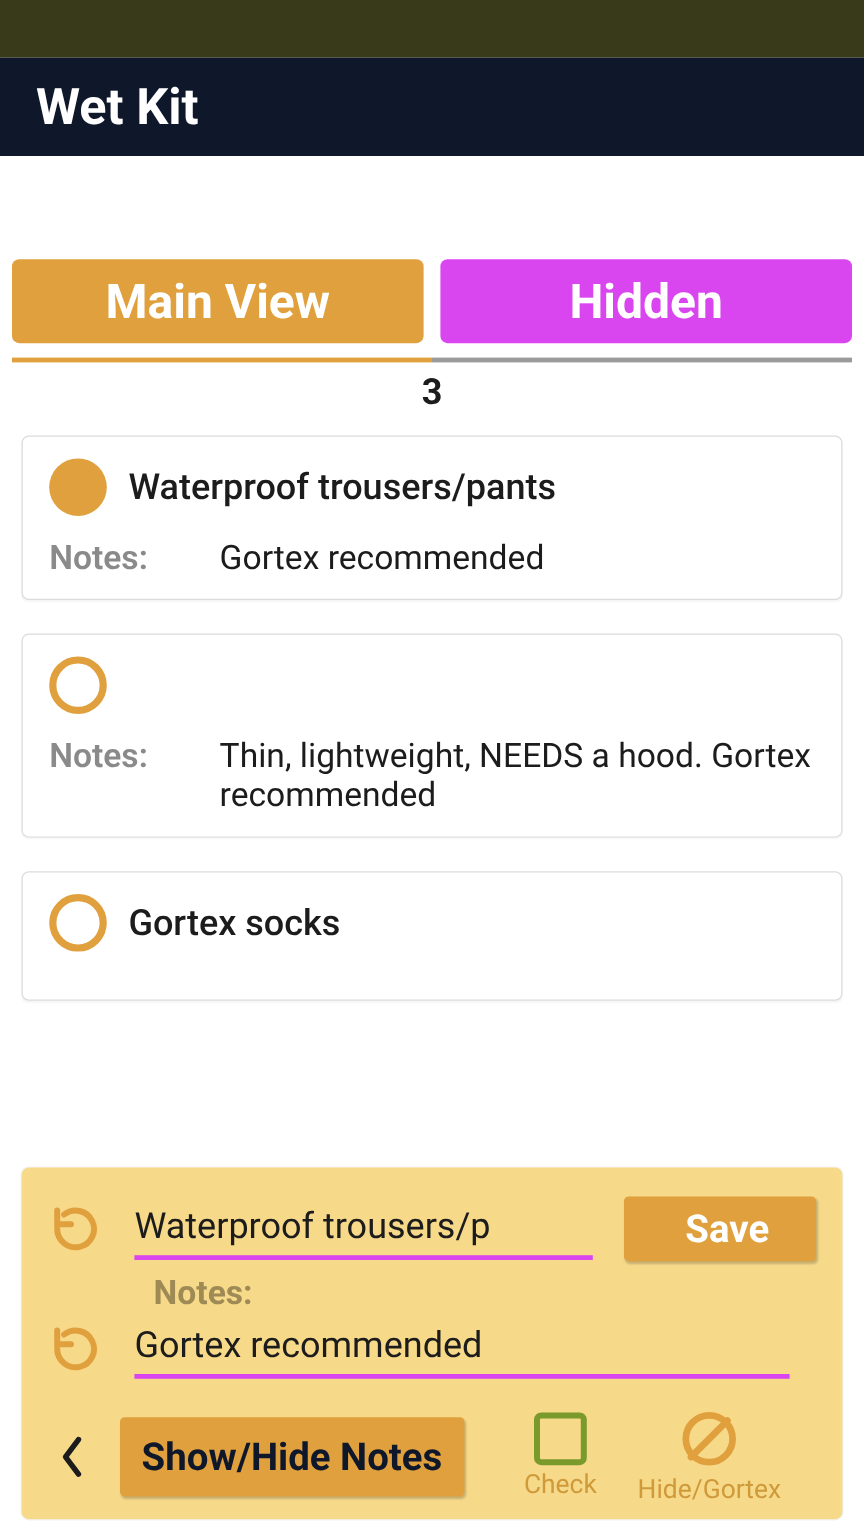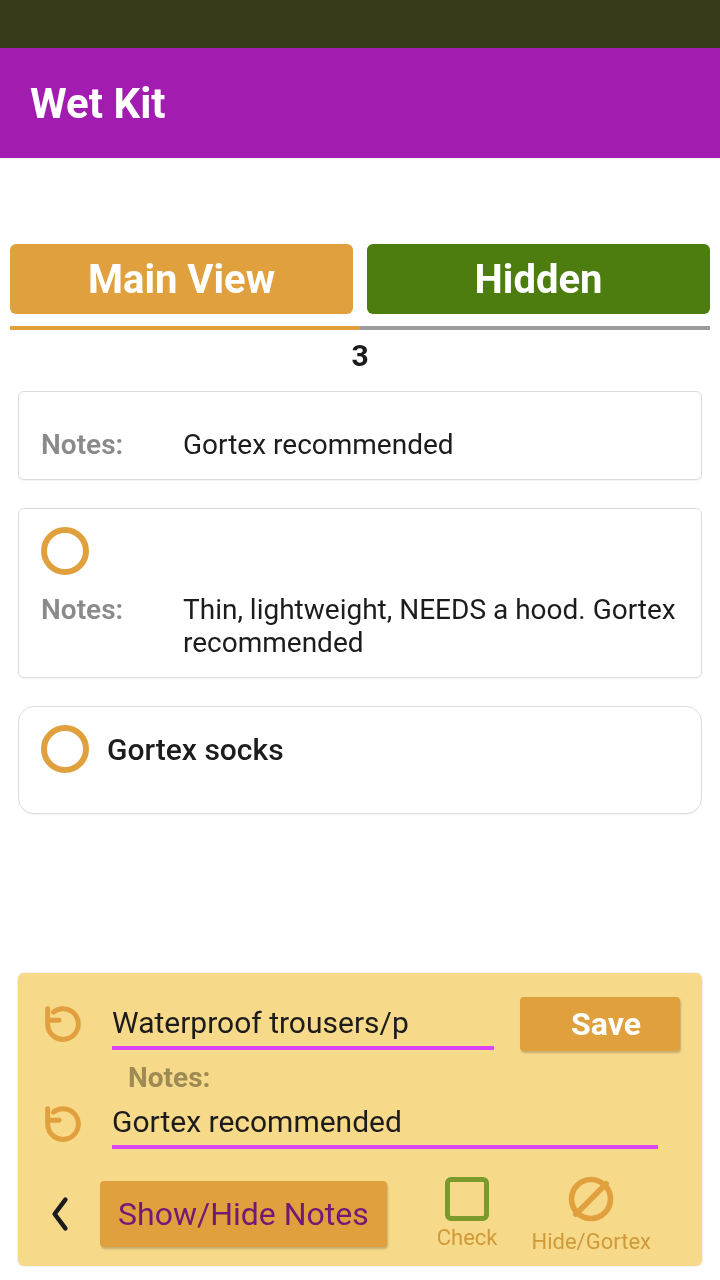--- a/index.html
+++ b/index.html
@@ -1,24 +1,24 @@
 <!DOCTYPE html>
 <html><head>
 <meta charset="utf-8">
 <style>
   * { box-sizing: border-box; margin: 0; padding: 0; }
   html, body { width: 720px; height: 1280px; font-family: -apple-system, BlinkMacSystemFont, "Segoe UI", Roboto, Helvetica, Arial, sans-serif; background: #ffffff; overflow: hidden; }
   .statusbar { height: 48px; background: #383a1a; }
-  .appbar { height: 110px; background: #a21caf; display: flex; align-items: center; padding-left: 30px; }
+  .appbar { height: 82px; background: #0f172a; display: flex; align-items: center; padding-left: 30px; }
   .appbar-title { color: #ffffff; font-size: 42px; font-weight: 700; }
   .tabs-wrap { padding: 86px 10px 0 10px; }
   .tabs { display: flex; gap: 14px; }
   .tab { flex: 1; height: 70px; display: flex; align-items: center; justify-content: center; font-size: 40px; font-weight: 700; color: #ffffff; border-radius: 6px; }
   .tab.active { background: #e0a03d; }
-  .tab.inactive { background: #4d7c0f; }
+  .tab.inactive { background: #d946ef; }
   .tab-underline { display: flex; margin-top: 12px; }
   .tab-underline .ul-active { flex: 1; height: 4px; background: #e0a03d; }
   .tab-underline .ul-inactive { flex: 1; height: 4px; background: #9b9b9b; }
   .countbar { text-align: center; font-size: 30px; font-weight: 700; color: #1c1c1c; padding: 8px 0 18px 0; }
   .list { padding: 0 18px; }
   .card { border: 1px solid #dcdcdc; border-radius: 6px; background: #ffffff; margin-bottom: 28px; padding: 18px 22px; box-shadow: 0 1px 1px rgba(0,0,0,0.04); }
   .card-header { display: flex; align-items: center; gap: 18px; }
   .bullet { width: 48px; height: 48px; border-radius: 50%; flex: 0 0 48px; }
   .bullet.filled { background: #e0a03d; }
   .bullet.hollow { border: 6px solid #e0a03d; }
@@ -45,21 +45,21 @@
     align-items:center; justify-content:center;
     box-shadow: 1px 2px 2px rgba(0,0,0,0.2);
     padding-left: 12px;
   }
   .editor-notes-label { color: #9e8a55; font-size: 28px; font-weight: 700; margin: 10px 0 4px 88px; }
   .editor-row2 { display:flex; align-items:center; gap:26px; }
   .editor-bottom { display:flex; align-items:center; gap: 20px; margin-top: 24px; }
   .back-chevron { width: 40px; text-align:center; }
   .back-chevron svg { width: 22px; height: 36px; display:block; margin:0 auto; }
   .toggle-notes-btn {
-    background: #e0a03d; color:#701a75; font-size: 32px; font-weight:400;
+    background: #e0a03d; color:#0f172a; font-size: 32px; font-weight:700;
     padding: 14px 18px; border-radius: 4px;
     box-shadow: 1px 2px 2px rgba(0,0,0,0.2);
   }
   .action-col { display:flex; flex-direction:column; align-items:center; gap:4px; flex:0 0 auto; }
   .action-col.check { margin-left: 30px; }
   .action-col.hide { margin-left: 14px; }
   .action-label { color:#cf9a3a; font-size: 22px; }
   .check-square { width:44px; height:44px; border:5px solid #7a9a2c; border-radius:6px; }
   .hide-icon svg { width:52px; height:52px; display:block; }
 </style>
@@ -84,37 +84,41 @@
   <div class="tab-underline">
     <div class="ul-active"></div>
       <div class="ul-inactive"></div>
   </div>
   <div class="countbar">3</div>
 </div>
 
 <div class="list">
 
   <div class="card">
+    <div class="card-header">
+      <div class="bullet filled"></div>
+      <div class="item-title">Waterproof trousers/pants</div>
+    </div>
     <div class="card-notes">
       <div class="notes-label">Notes:</div>
       <div class="notes-text">Gortex recommended</div>
     </div>
   </div>
 
   <div class="card">
     <div class="card-header">
       <div class="bullet hollow"></div>
     </div>
     <div class="card-notes">
       <div class="notes-label">Notes:</div>
       <div class="notes-text">Thin, lightweight, NEEDS a hood. Gortex recommended</div>
     </div>
   </div>
 
-  <div class="card" style="margin-bottom:0; padding-bottom:40px;border-radius:16px;">
+  <div class="card" style="margin-bottom:0; padding-bottom:40px;">
     <div class="card-header">
       <div class="bullet hollow"></div>
       <div class="item-title">Gortex socks</div>
     </div>
   </div>
 
 </div>
 
 <div class="editor">
   <div class="editor-row">

